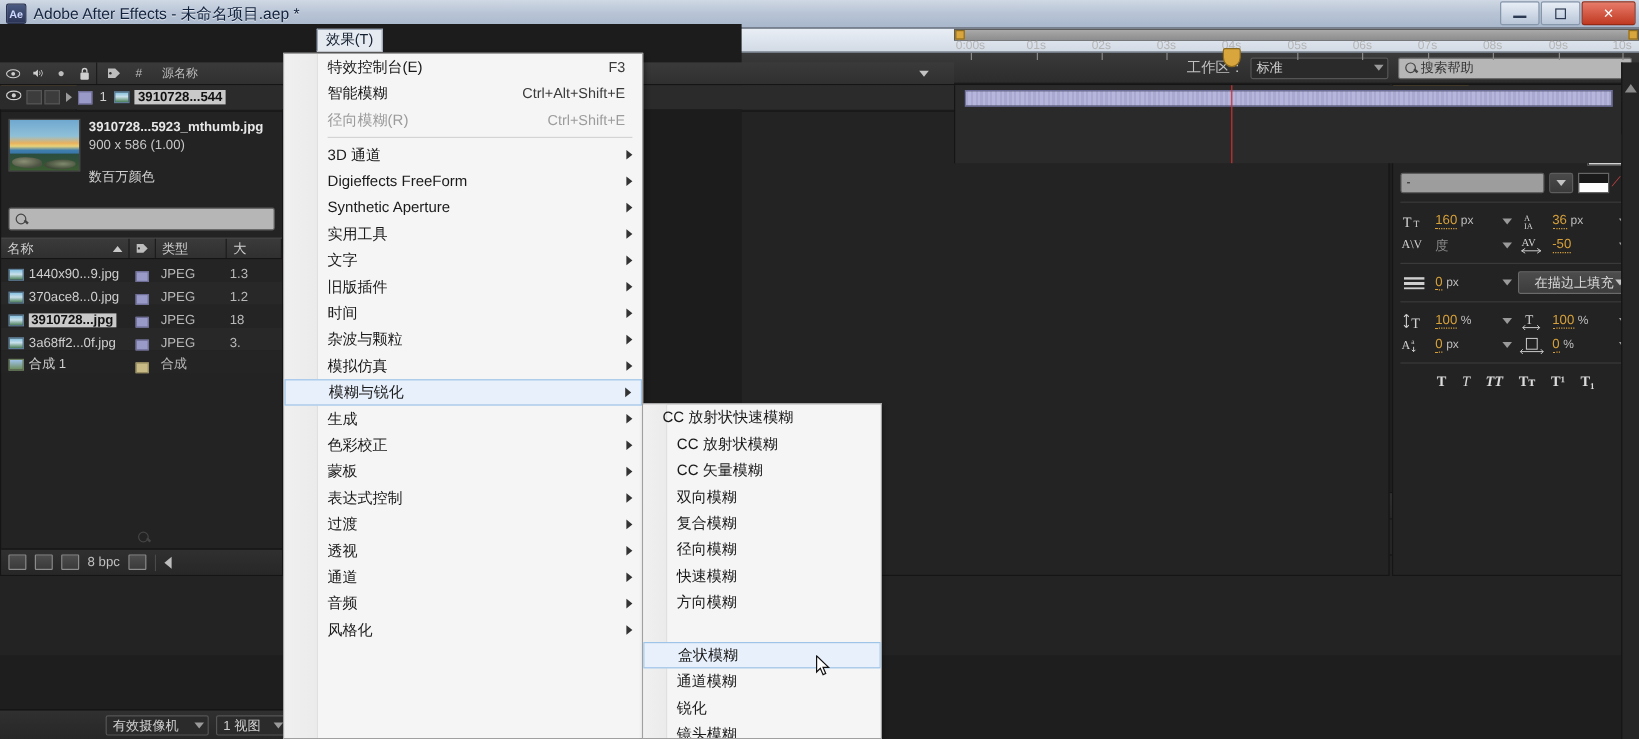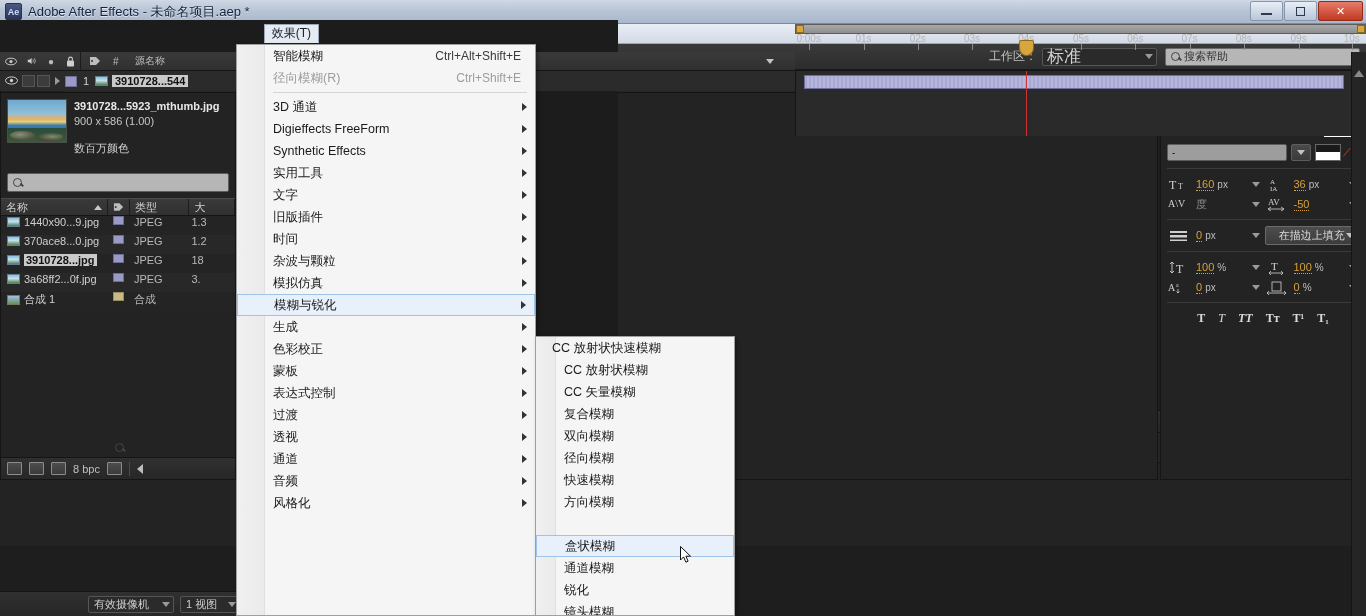--- a/index.html
+++ b/index.html
@@ -71,21 +71,21 @@
     color:#d4d4d4; font-size:13px; position:relative;
   }
   .tool.sel { background:linear-gradient(180deg,#6e6e6e,#565656); border:1px solid #8a8a8a; border-radius:2px; }
   .tool .corner { position:absolute; right:2px; bottom:1px; width:0;height:0;
     border-left:3px solid transparent; border-bottom:3px solid #aaa; }
   .tsep { width:1px; height:18px; background:#1d1d1d; border-right:1px solid #4a4a4a; margin:0 5px; }
   .ws-label { margin-left:auto; font-size:12px; color:#c0c0c0; }
   .ws-select {
     width:115px; height:18px; margin-left:5px; background:#2a2a2a;
     border:1px solid #555; border-radius:2px; display:flex; align-items:center;
-    padding:0 4px; font-size:17px; color:#d0d0d0; position:relative;
+    padding:0 4px; font-size:11px; color:#d0d0d0; position:relative;
   }
   .ws-select .caret { position:absolute; right:3px; width:0;height:0;
     border-left:4px solid transparent; border-right:4px solid transparent; border-top:5px solid #9a9a9a; }
   .help-search {
     width:195px; height:18px; margin:0 6px 0 8px; background:#b6b6b6; border:1px solid #6a6a6a;
     border-radius:2px; display:flex; align-items:center; gap:4px; padding:0 5px;
     font-size:11px; color:#333;
   }
   .mag { width:9px;height:9px;border:1.6px solid #444;border-radius:50%; position:relative; display:inline-block;}
   .mag::after{content:"";position:absolute;width:4px;height:1.6px;background:#444;right:-3px;bottom:0;transform:rotate(45deg);}
@@ -121,21 +121,21 @@
   .proj-cols { display:flex; height:18px; background:linear-gradient(180deg,#3a3a3a,#303030);
     border-top:1px solid #4a4a4a; border-bottom:1px solid #151515; align-items:center;
     font-size:11px; color:#cfcfcf; }
   .proj-cols > div { padding:0 5px; border-right:1px solid #1c1c1c; height:100%; display:flex; align-items:center; }
   .col-name { width:108px; justify-content:space-between; }
   .col-tag { width:22px; justify-content:center; }
   .col-type { width:60px; }
   .col-size { width:46px; }
   .sort-caret { width:0;height:0;border-left:4px solid transparent;border-right:4px solid transparent;border-bottom:5px solid #c9c9c9;}
   .proj-rows { }
-  .prow { display:flex; align-items:flex-start; height:19px; font-size:11px; color:#cfcfcf; }
+  .prow { display:flex; align-items:flex-end; height:19px; font-size:11px; color:#cfcfcf; }
   .prow:nth-child(odd){ background:#242424; }
   .prow:nth-child(even){ background:#282828; }
   .prow .nm { width:108px; display:flex; align-items:center; gap:4px; padding-left:6px; overflow:hidden; white-space:nowrap;}
   .prow.sel .nmtext { background:#c9c9c9; color:#111; padding:0 2px; font-weight:bold;}
   .ficon { width:13px;height:10px;border:1px solid #5f7f99; background:linear-gradient(180deg,#86c1e0 0%,#c9e0ea 45%,#4b7f58 100%); flex:none;}
   .cicon { width:13px;height:10px;border:1px solid #6b7f5f; background:linear-gradient(180deg,#9fc2e8,#6e8d5c); flex:none;}
   .prow .sw { width:22px; display:flex; justify-content:center; }
   .swbox { width:11px;height:9px; background:#9a9ac8; border:1px solid #6d6d96; }
   .swbox.comp { background:#c8bb86; border-color:#978d61; }
   .prow .ty { width:60px; padding-left:4px; color:#b9b9b9;}
@@ -868,39 +868,43 @@
     </div>
     <div style="position:absolute;left:760px;top:52px;width:20px;height:19px;display:flex;align-items:center;justify-content:center;">
       <span class="caret-sm"></span>
     </div>
   </div>
 
   <div class="dropdown" id="effects-menu">
     <div class="gutter"></div>
 
     <div class="dd-item">
+      <span>特效控制台(E)</span>
+      <span class="accel">F3</span>
+    </div>
+    <div class="dd-item">
       <span>智能模糊</span>
       <span class="accel">Ctrl+Alt+Shift+E</span>
     </div>
     <div class="dd-item disabled">
       <span>径向模糊(R)</span>
       <span class="accel">Ctrl+Shift+E</span>
     </div>
     <div class="dd-sep"></div>
 
     <div class="dd-item">
         <span>3D 通道</span>
         <span class="dd-arrow"></span>
       </div>
     <div class="dd-item">
         <span>Digieffects FreeForm</span>
         <span class="dd-arrow"></span>
       </div>
     <div class="dd-item">
-        <span>Synthetic Effects</span>
+        <span>Synthetic Aperture</span>
         <span class="dd-arrow"></span>
       </div>
     <div class="dd-item">
         <span>实用工具</span>
         <span class="dd-arrow"></span>
       </div>
     <div class="dd-item">
         <span>文字</span>
         <span class="dd-arrow"></span>
       </div>
@@ -967,24 +971,24 @@
     <div class="dd-item" style="padding-left:16px;">
         <span>CC 放射状快速模糊</span>
       </div>
     <div class="dd-item" style="padding-left:28px;">
         <span>CC 放射状模糊</span>
       </div>
     <div class="dd-item" style="padding-left:28px;">
         <span>CC 矢量模糊</span>
       </div>
     <div class="dd-item" style="padding-left:28px;">
+        <span>双向模糊</span>
+      </div>
+    <div class="dd-item" style="padding-left:28px;">
         <span>复合模糊</span>
-      </div>
-    <div class="dd-item" style="padding-left:28px;">
-        <span>双向模糊</span>
       </div>
     <div class="dd-item" style="padding-left:28px;">
         <span>径向模糊</span>
       </div>
     <div class="dd-item" style="padding-left:28px;">
         <span>快速模糊</span>
       </div>
     <div class="dd-item" style="padding-left:28px;">
         <span>方向模糊</span>
       </div>

